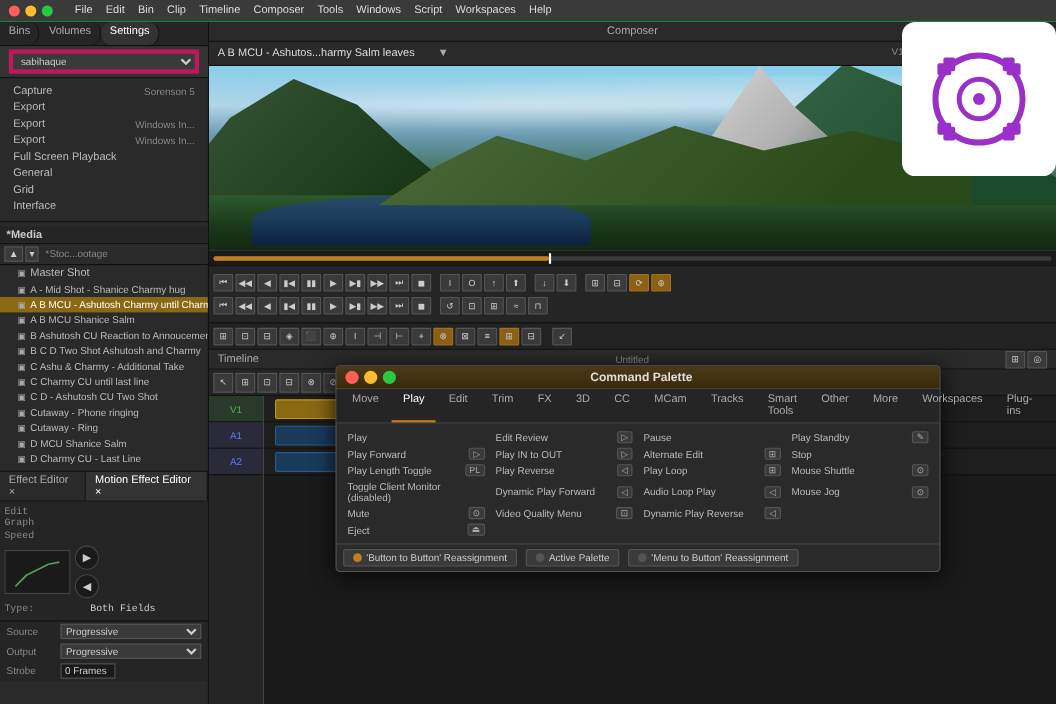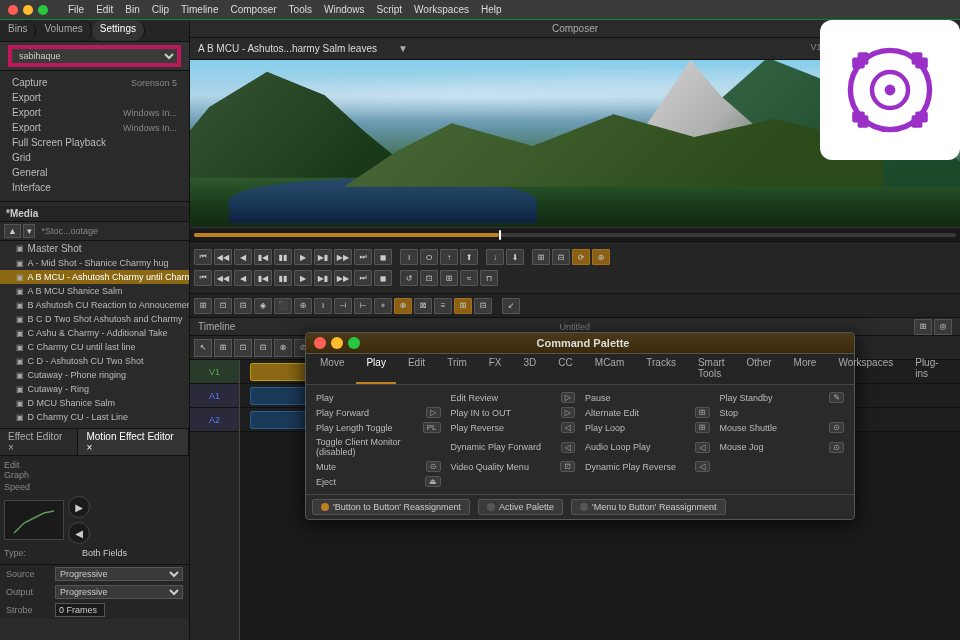--- a/index.html
+++ b/index.html
@@ -551,20 +551,21 @@
     
     .effect-editor-area {
       padding: 4px;
       background: #252525;
     }
     .ee-row {
       display: flex;
       gap: 4px;
       align-items: center;
       margin-bottom: 2px;
+      font-family: Liberation Mono, monospace;
     }
     .ee-label { font-size: 9px; color: #888; width: 30px; }
     .ee-value { font-size: 9px; color: #ccc; margin-left: 44px; }
     .graph-area {
       display: flex;
       gap: 4px;
       margin: 4px 0;
     }
     .graph-buttons {
       display: flex;
@@ -640,24 +641,24 @@
           <span class="val">Windows In...</span>
         </div>
       <div class="settings-item">
           <span>Export</span>
           <span class="val">Windows In...</span>
         </div>
       <div class="settings-item">
           <span>Full Screen Playback</span>
         </div>
       <div class="settings-item">
+          <span>General</span>
+        </div>
+      <div class="settings-item">
           <span>Grid</span>
-        </div>
-      <div class="settings-item">
-          <span>General</span>
         </div>
       <div class="settings-item">
           <span>Interface</span>
         </div>
 
     </div>
 
     <div class="media-section">
       <div class="media-header">
         <span>*Media</span>

